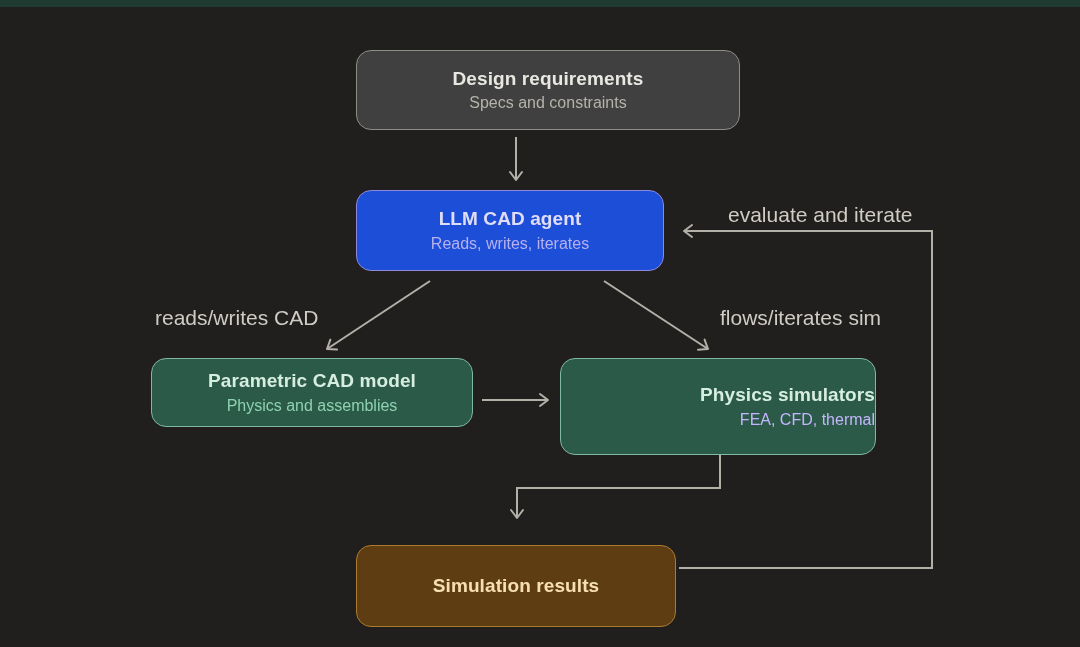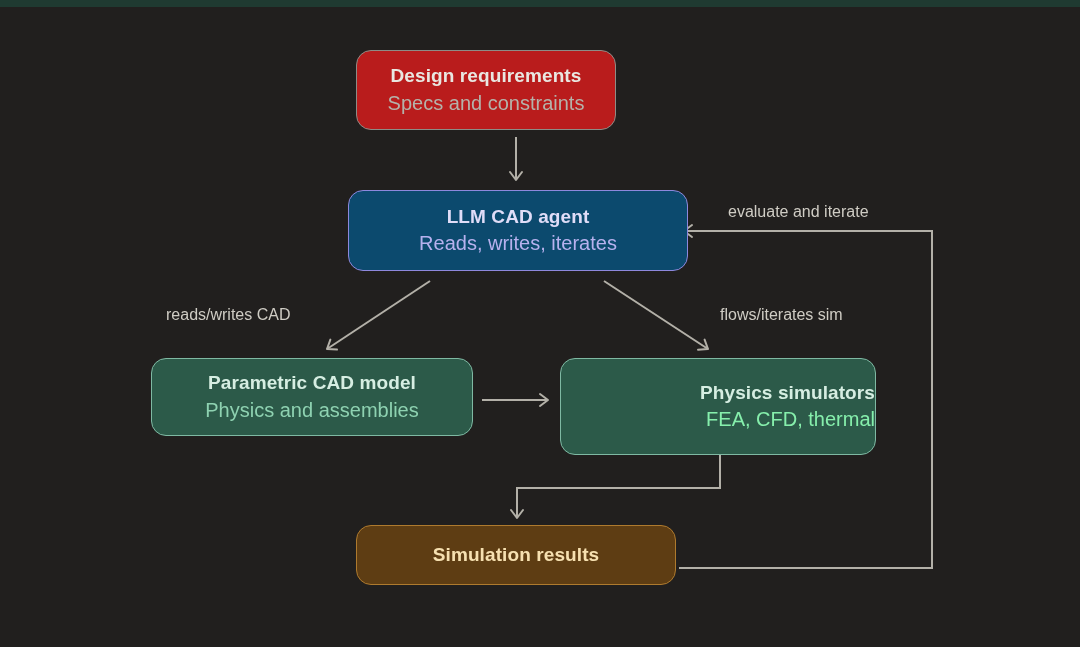--- a/index.html
+++ b/index.html
@@ -37,50 +37,50 @@
     border-radius: 15px;
     border: 1.5px solid transparent;
   }
   .node-title {
     font-size: 19px;
     font-weight: bold;
     line-height: 1.2;
     letter-spacing: 0.1px;
   }
   .node-subtitle {
-    font-size: 20px;
+    font-size: 16px;
     line-height: 1.2;
   }
-  .node-design   { left: 356px; top: 50px;  width: 260px; height: 80px; background: #b91c1c; border-color: #8d8c86; }
+  .node-design   { left: 356px; top: 50px;  width: 384px; height: 80px; background: #404040; border-color: #8d8c86; }
   .node-design .node-title    { color: #e9e7e1; }
   .node-design .node-subtitle { color: #b5b2aa; }
 
-  .node-agent    { left: 348px; top: 190px; width: 340px; height: 81px; background: #0c4a6e; border-color: #8e88dd; }
+  .node-agent    { left: 356px; top: 190px; width: 308px; height: 81px; background: #1d4ed8; border-color: #8e88dd; }
   .node-agent .node-title    { color: #e0ddf8; }
   .node-agent .node-subtitle { color: #b7b1ee; text-align: right; }
 
-  .node-cad      { left: 151px; top: 358px; width: 322px; height: 78px; background: #2c5a49; border-color: #7fb9a3; align-items: center; }
+  .node-cad      { left: 151px; top: 358px; width: 322px; height: 69px; background: #2c5a49; border-color: #7fb9a3; align-items: center; }
   .node-cad .node-title    { color: #d6eee2; }
   .node-cad .node-subtitle { color: #8ed2b1; }
 
   .node-sim      { left: 560px; top: 358px; width: 316px; height: 97px; background: #2c5a49; border-color: #7fb9a3; align-items: flex-end; }
   .node-sim .node-title    { color: #d6eee2; }
-  .node-sim .node-subtitle { color: #86efac; }
+  .node-sim .node-subtitle { color: #c4b5fd; }
 
-  .node-results  { left: 356px; top: 525px; width: 320px; height: 60px; background: #5e3d13; border-color: #ae7a2e; }
+  .node-results  { left: 356px; top: 545px; width: 320px; height: 82px; background: #5e3d13; border-color: #ae7a2e; }
   .node-results .node-title    { color: #f6e0b0; }
   .node-results .node-subtitle { color: #ecba72; }
 
   .edge-label {
     position: absolute;
-    font-size: 16px;
+    font-size: 21px;
     color: #cfccc4;
     white-space: nowrap;
   }
-  .label-reads    { left: 166px; top: 306px; text-align: right; }
+  .label-reads    { left: 155px; top: 306px; text-align: right; }
   .label-writes   { left: 720px; top: 306px; }
   .label-evaluate { left: 728px; top: 203px; }
 </style>
 </head>
 <body>
 
 <div class="canvas">
 
   <div class="top-strip"></div>
 

